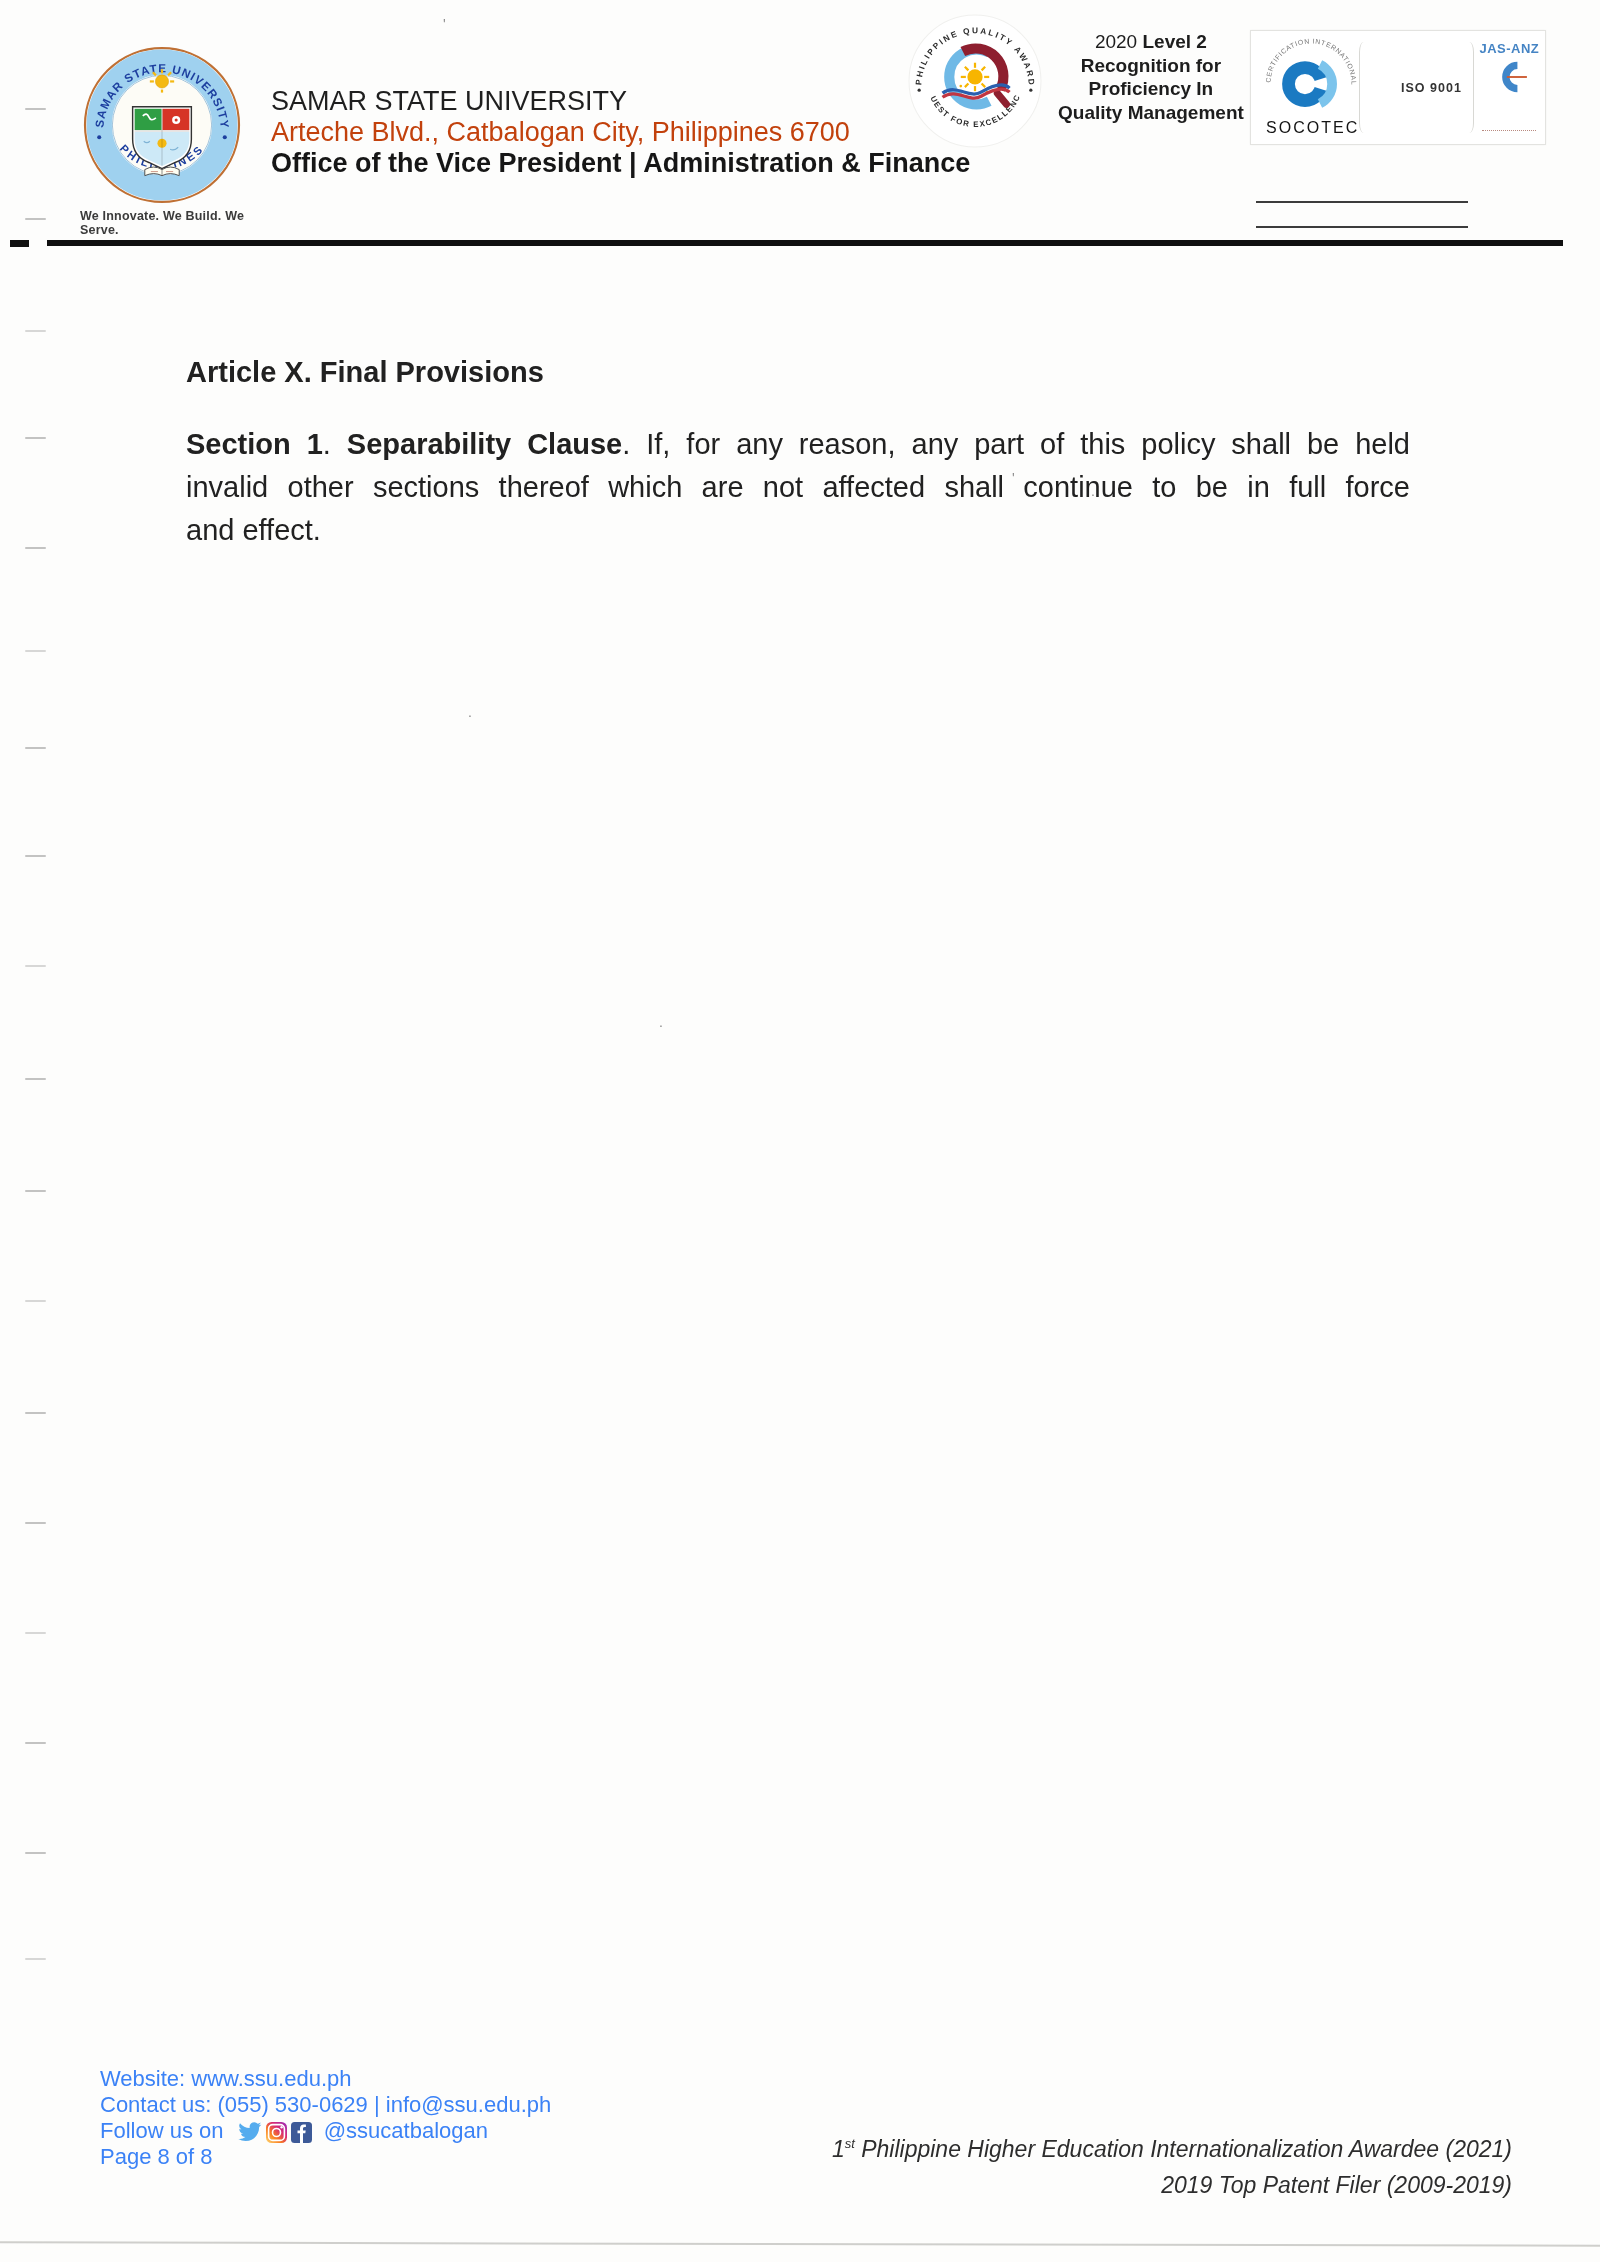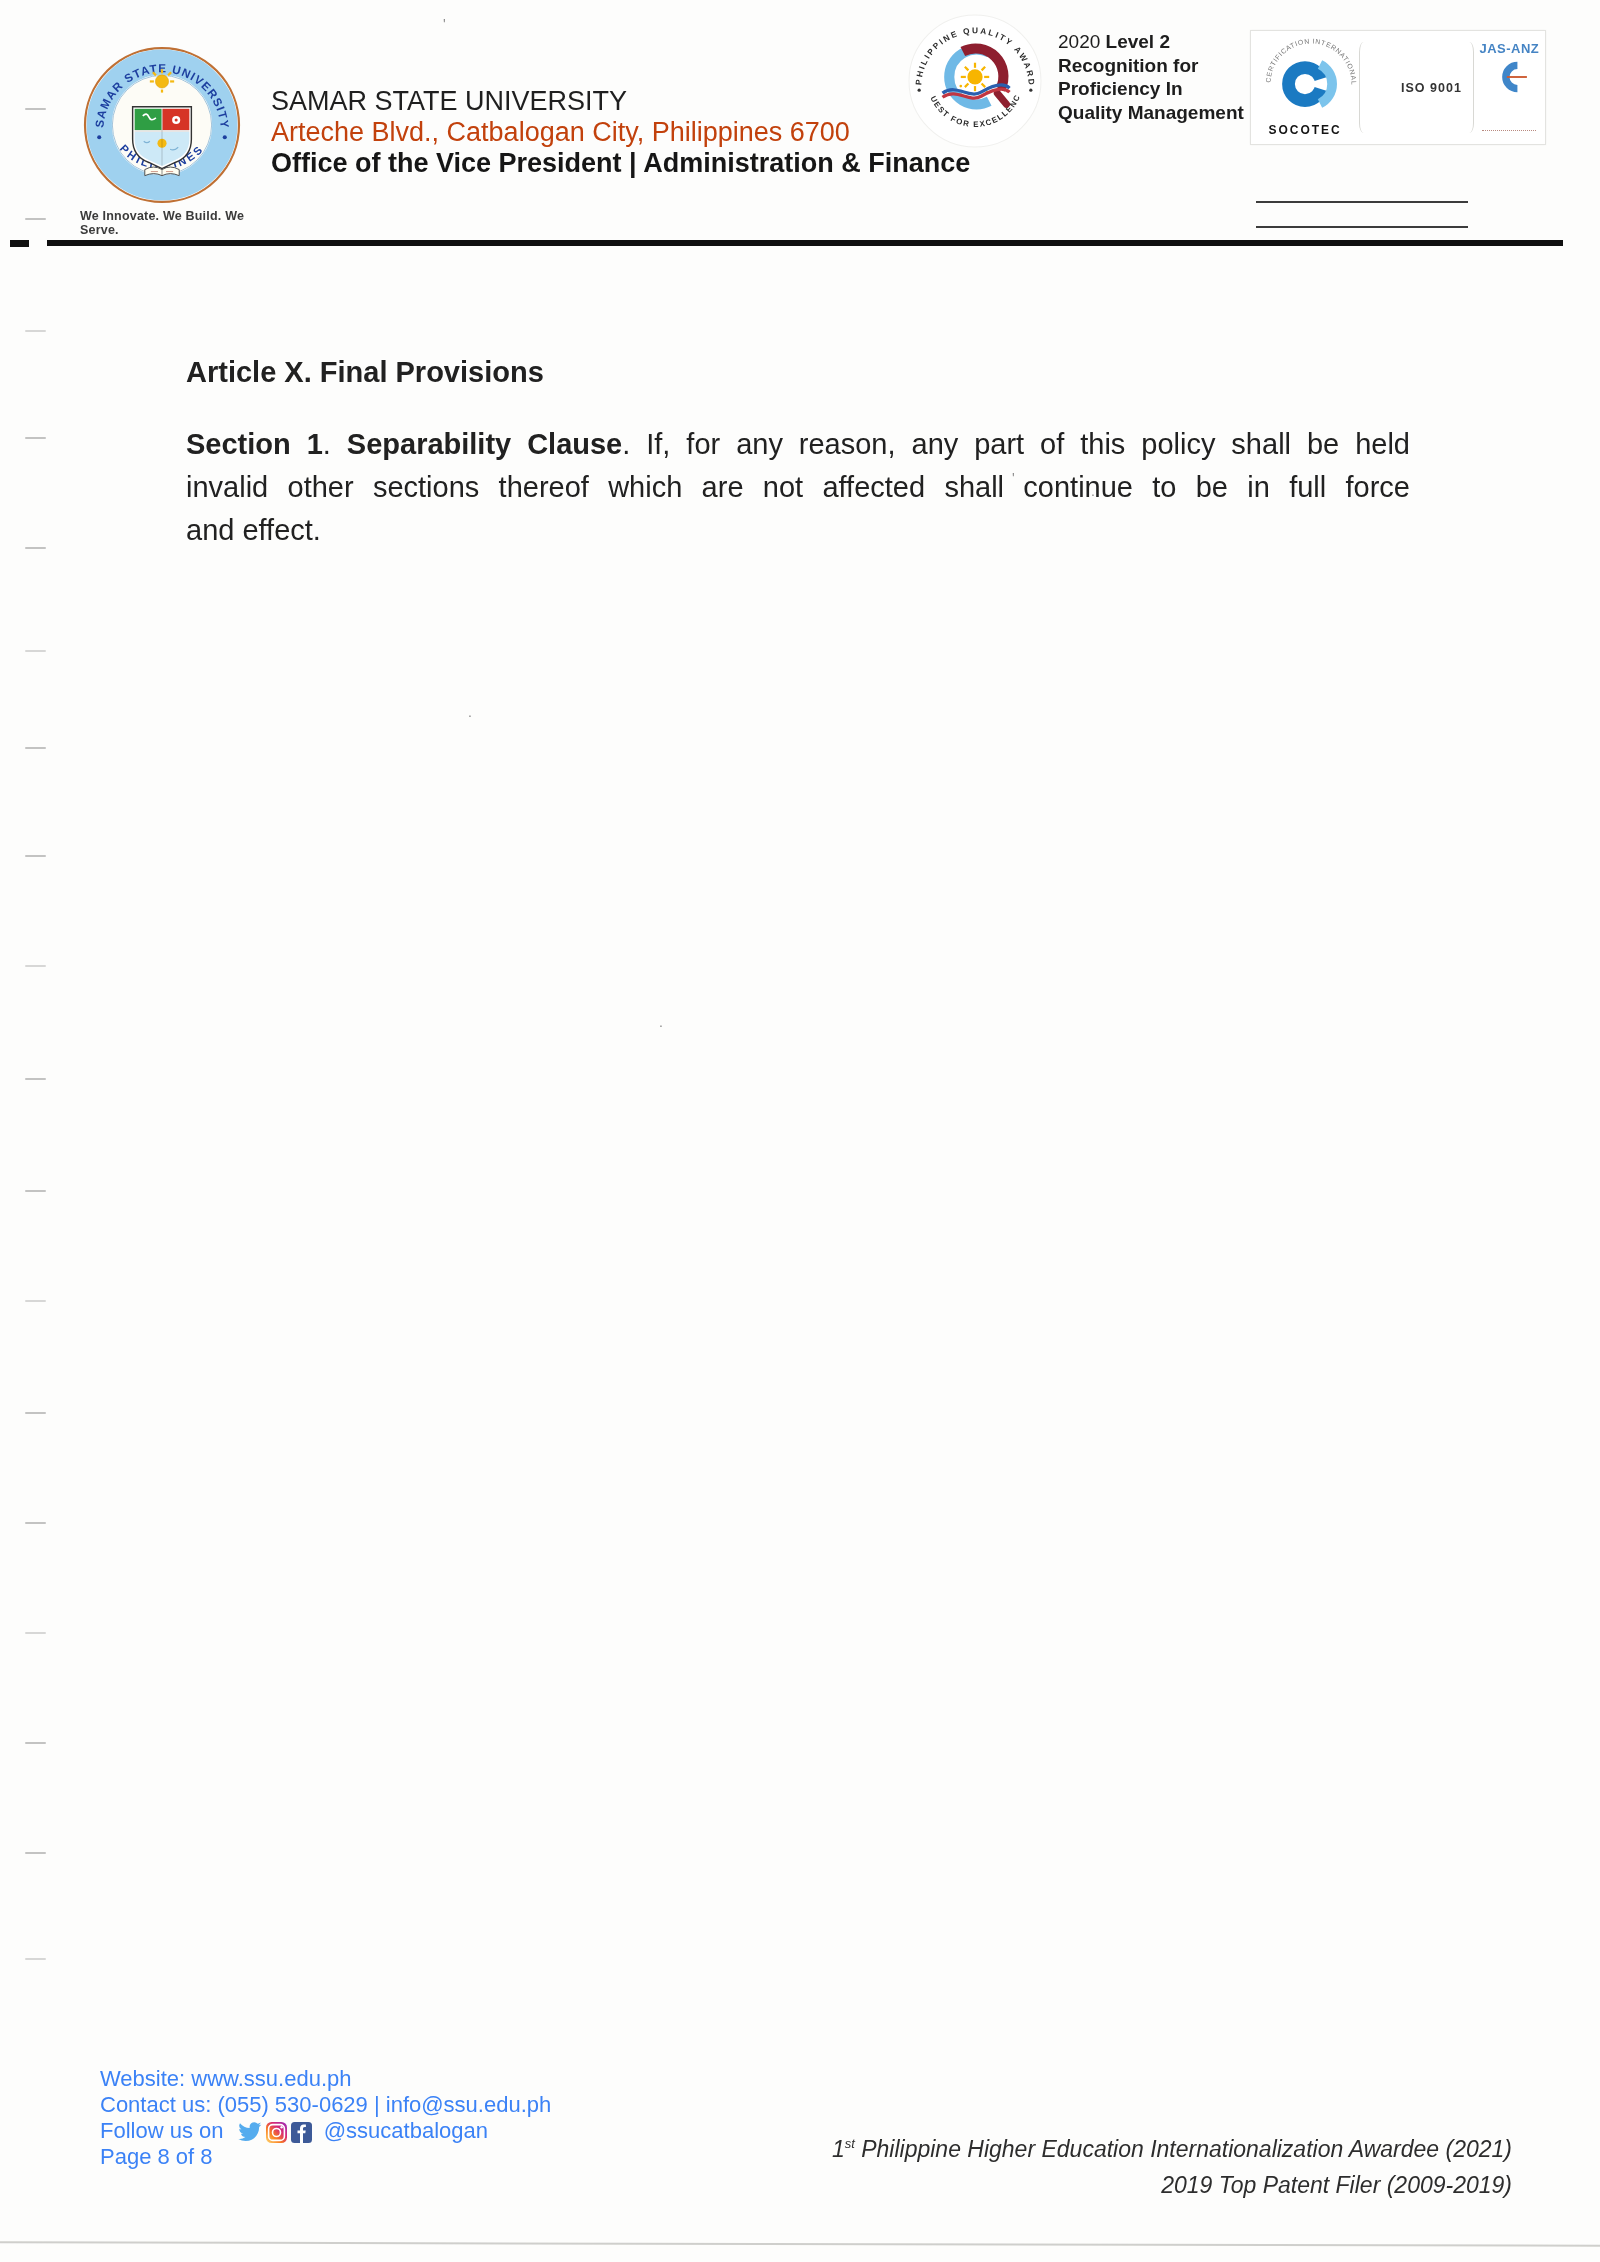--- a/index.html
+++ b/index.html
@@ -12,30 +12,30 @@
   .univ-seal{position:absolute; left:83px; top:46px; width:158px; height:158px;}
   .tagline{position:absolute; left:80px; top:209px; width:190px;
     font-size:12.5px; font-weight:700; color:#3b3b3b; letter-spacing:.2px;}
   .header-text{position:absolute; left:271px; top:86px; line-height:31px; white-space:nowrap;}
   .ht-title{font-size:27px; color:#1f1f1f;}
   .ht-addr{font-size:27px; color:#c2410c;}
   .ht-office{font-size:27px; font-weight:700; color:#161616;}
 
   .pqa-seal{position:absolute; left:908px; top:14px; width:134px; height:134px;}
   .pqa-text{position:absolute; left:1058px; top:30px; font-size:19px; line-height:23.5px;
-    color:#1d1d1d; font-weight:700;}
+    color:#1d1d1d; font-weight:700;text-align:center;}
   .pqa-text .reg{font-weight:400;}
 
   .cert-box{position:absolute; left:1250px; top:30px; width:294px; height:113px;
     background:#ffffff; border:1px solid #e3e3e0; box-shadow:0 0 2px rgba(0,0,0,.05);
     display:flex; align-items:stretch;}
   .cert-socotec{width:41%; position:relative;}
   .cert-socotec svg{position:absolute; left:4px; top:2px;}
-  .socotec-word{position:absolute; left:0; right:0; bottom:7px; text-align:center;
-    font-size:12px; font-weight:700; letter-spacing:2px; color:#141414;}
+  .socotec-word{position:absolute; left:0; right:0; bottom:7px; text-align:right;
+    font-size:16px; font-weight:400; letter-spacing:2px; color:#141414;}
   .cert-iso{width:32%; position:relative; display:flex; align-items:center; justify-content:center;padding-left:30px;}
   .cert-iso::before,.cert-iso::after{content:""; position:absolute; top:10%; height:80%; width:8px;
     border-left:1px solid #d8d8d4; border-radius:50% / 10px;}
   .cert-iso::before{left:0;} .cert-iso::after{right:0; border-left:none; border-right:1px solid #d8d8d4;}
   .iso-label{font-size:12.5px; font-weight:700; letter-spacing:1px; color:#333;}
   .cert-jas{width:27%; position:relative; text-align:center;}
   .jas-word{margin-top:10px; font-size:13px; font-weight:700; color:#4584c4; letter-spacing:.5px;}
   .cert-jas svg{margin-top:1px;}
   .jas-certline{position:absolute; left:50%; transform:translateX(-50%); bottom:13px;
     width:54px; border-top:1.5px dotted #b88a80;}

